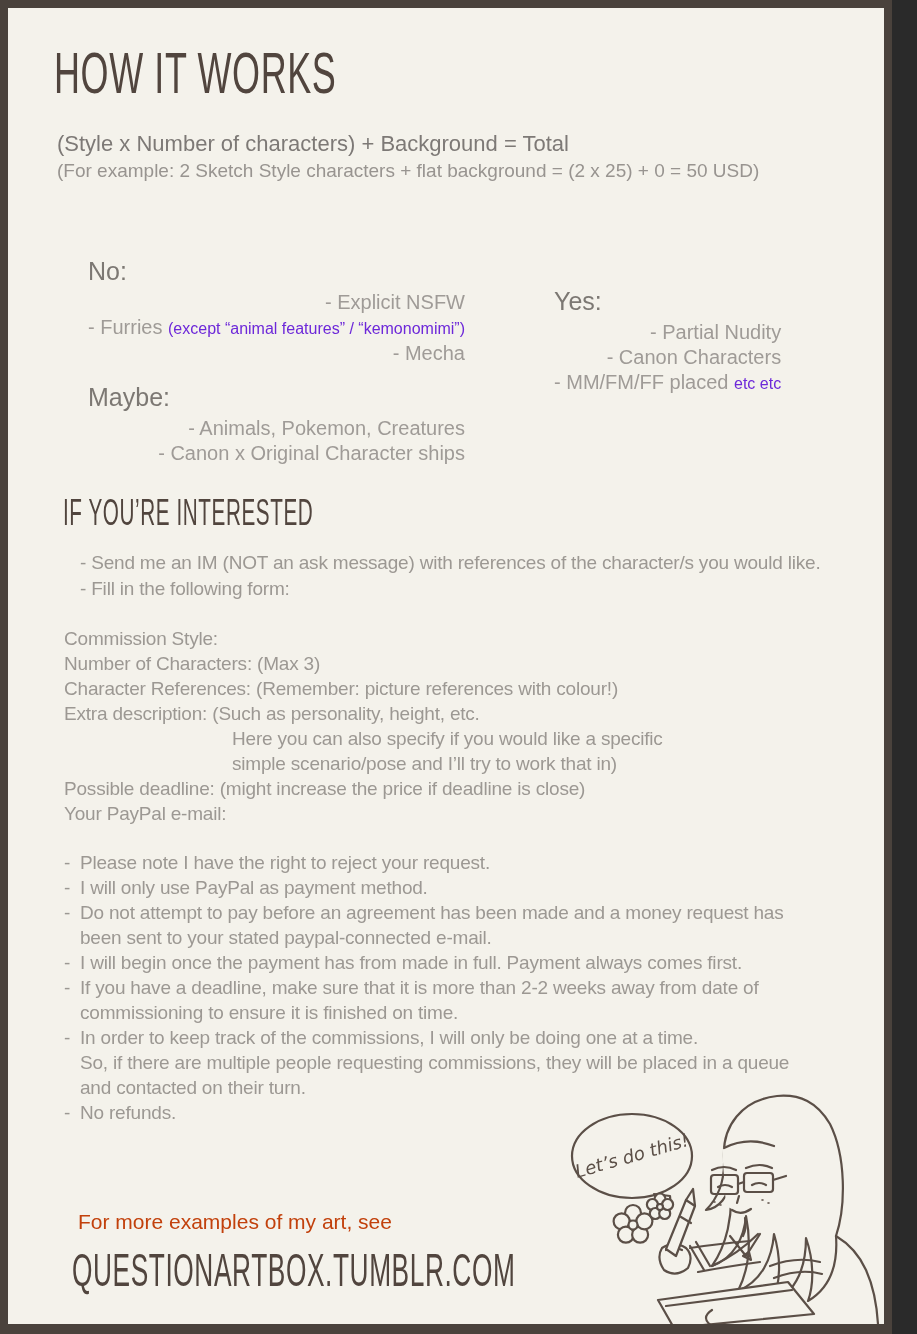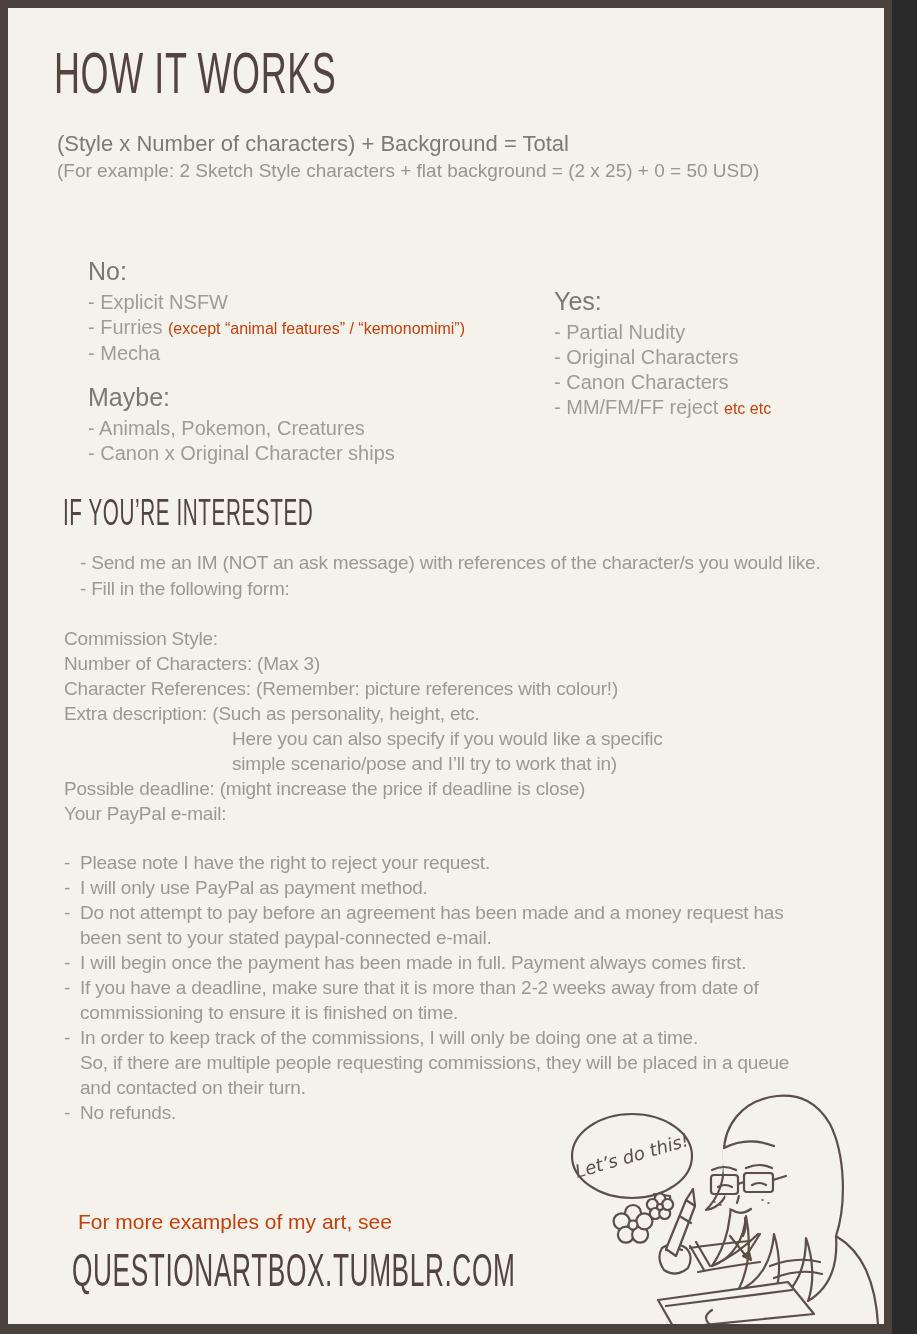--- a/index.html
+++ b/index.html
@@ -26,22 +26,22 @@
   }
   .title   { left:46px; top:36px;  font-size:58px; transform:scaleX(0.62); letter-spacing:1px; }
   .subhead { left:55px; top:486px; font-size:37px; transform:scaleX(0.56); letter-spacing:1px; }
   .url     { left:64px; top:1238px; font-size:47px; transform:scaleX(0.56); letter-spacing:1px; }
 
   .f1 { font-size:22px; color:#7d7976; line-height:28px; }
   .f2 { font-size:19px; color:#989490; line-height:25px; }
 
   .listcol h2 { margin:0; font-size:25px; font-weight:400; color:#7c7873; line-height:30px; }
   .listcol .items { margin-top:4px; }
-  .listcol .item { font-size:20px; color:#9f9b97; line-height:25px; white-space:nowrap; }
-  .listcol .note { font-size:16px; color:#c2410c; }
+  .listcol .item { font-size:20px; color:#9f9b97; line-height:25px; white-space:nowrap;text-align:right; }
+  .listcol .note { font-size:16px; color:#6d28d9; }
   .listcol h2.second { margin-top:16px; }
 
   .narrow { font-size:19px; letter-spacing:-0.2px; color:#9c9893; }
   .prelines { white-space:pre-line; }
   .intro { line-height:26px; }
   .formline { line-height:25px; }
   .formline.indent { padding-left:168px; }
 
   .rule { display:flex; line-height:25px; }
   .rule .dash { width:16px; flex:none; }
@@ -74,23 +74,22 @@
     <div class="items">
       <div class="item"><span>- Animals, Pokemon, Creatures</span></div>
       <div class="item"><span>- Canon x Original Character ships</span></div>
     </div>
   </div>
 
   <div class="abs listcol" style="left:546px; top:278px;">
     <h2>Yes:</h2>
     <div class="items">
       <div class="item"><span>- Partial Nudity</span></div>
-      <div class="item"><span>- Original Characters</span></div>
       <div class="item"><span>- Canon Characters</span></div>
-      <div class="item"><span>- MM/FM/FF reject</span> <span class="note">etc etc</span></div>
+      <div class="item"><span>- MM/FM/FF placed</span> <span class="note">etc etc</span></div>
     </div>
   </div>
 
   <div class="abs deco subhead">IF YOU’RE INTERESTED</div>
 
   <div class="abs narrow prelines intro" style="left:56px; top:542px;margin-left:16px;">- Send me an IM (NOT an ask message) with references of the character/s you would like.
 - Fill in the following form:</div>
 
   <div class="abs narrow" style="left:56px; top:618px;">
     <div class="formline">Commission Style:</div>
@@ -112,21 +111,21 @@
         <span class="dash">-</span>
         <div class="rtext">I will only use PayPal as payment method.</div>
       </div>
     <div class="rule">
         <span class="dash">-</span>
         <div class="rtext">Do not attempt to pay before an agreement has been made and a money request has
 been sent to your stated paypal-connected e-mail.</div>
       </div>
     <div class="rule">
         <span class="dash">-</span>
-        <div class="rtext">I will begin once the payment has been made in full. Payment always comes first.</div>
+        <div class="rtext">I will begin once the payment has from made in full. Payment always comes first.</div>
       </div>
     <div class="rule">
         <span class="dash">-</span>
         <div class="rtext">If you have a deadline, make sure that it is more than 2-2 weeks away from date of
 commissioning to ensure it is finished on time.</div>
       </div>
     <div class="rule">
         <span class="dash">-</span>
         <div class="rtext">In order to keep track of the commissions, I will only be doing one at a time.
 So, if there are multiple people requesting commissions, they will be placed in a queue

